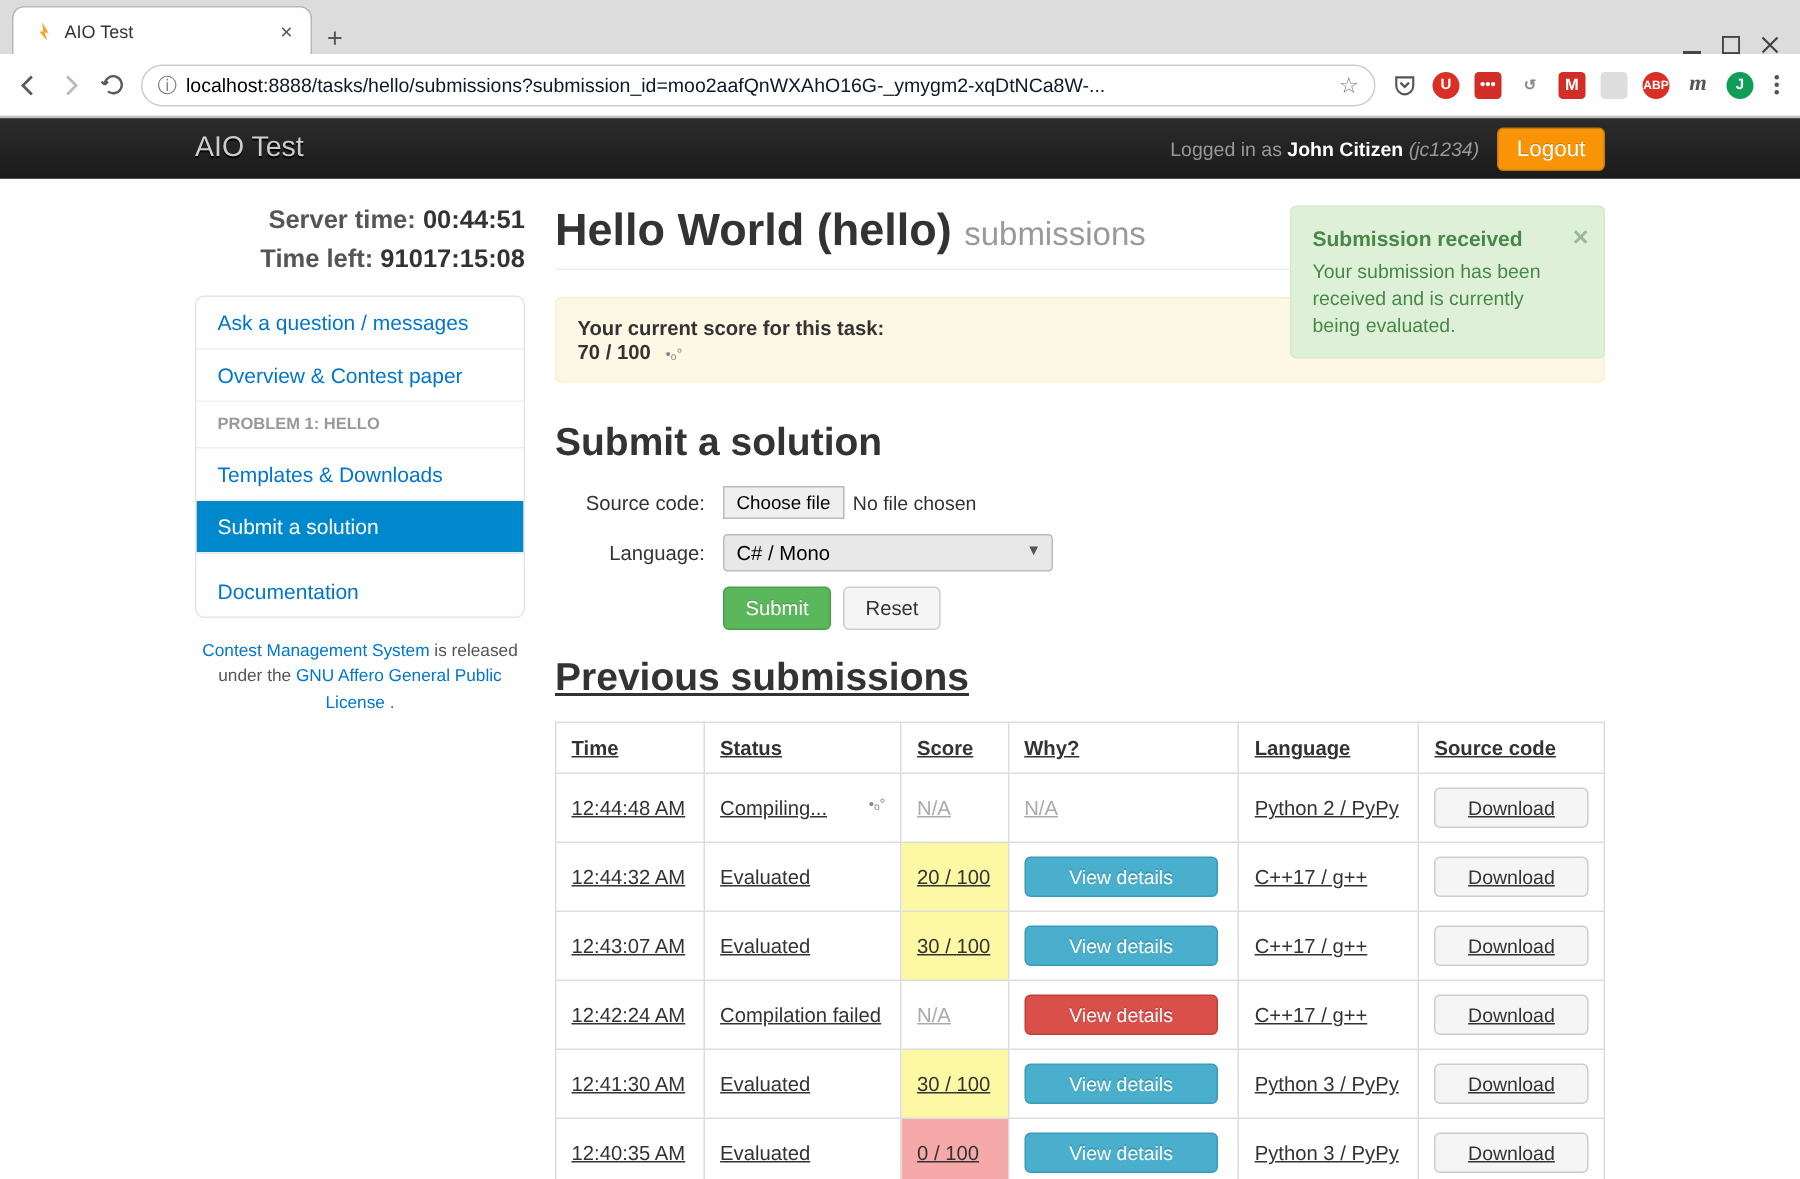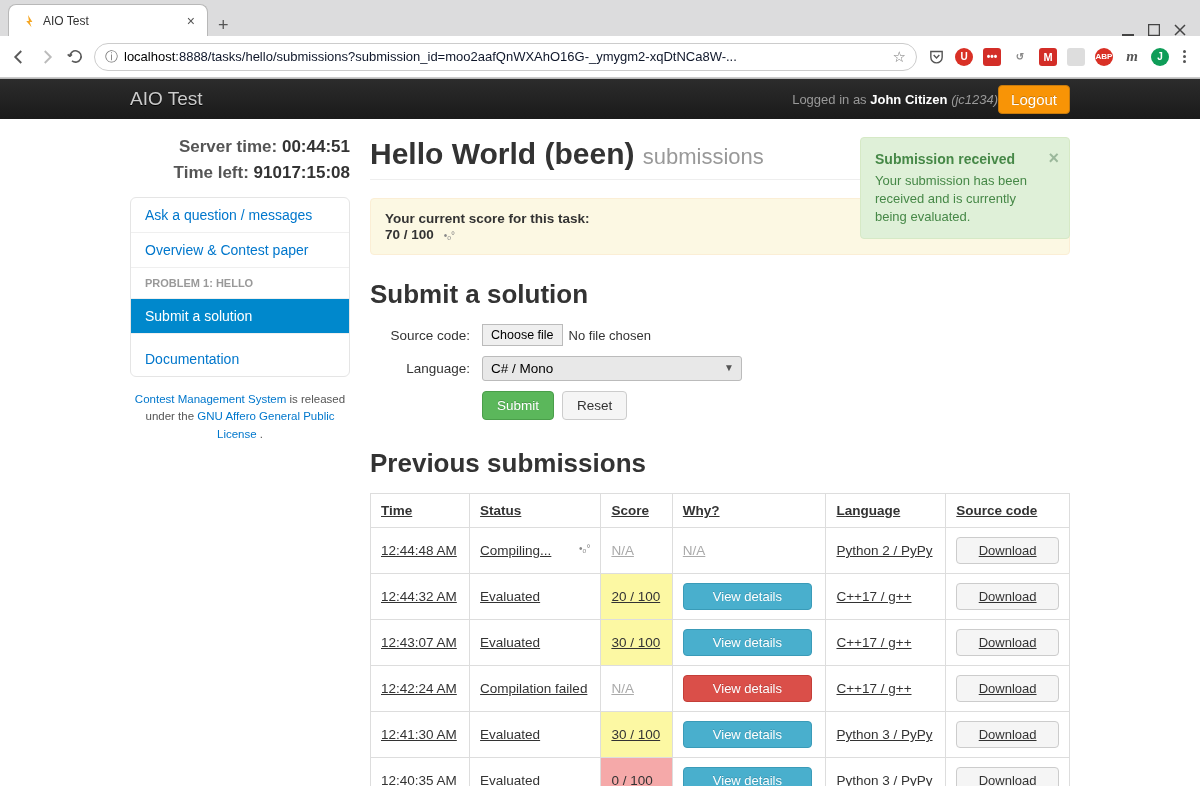--- a/index.html
+++ b/index.html
@@ -24,21 +24,21 @@
 .ext-icons { display: flex; gap: 10px; align-items: center; }
 .ext-icon { width: 18px; height: 18px; border-radius: 50%; display:flex; align-items:center; justify-content:center; font-size:10px; font-weight:bold;}
 .avatar-icon { background: #0f9d58; color: #fff; }
 .menu-dots { display:flex; flex-direction:column; gap:2px; cursor:pointer; padding:0 4px;}
 .menu-dots span { width:3px; height:3px; background:#555; border-radius:50%;}
 
 
 .page-navbar { background: #1b1b1b; background-image: linear-gradient(#2c2c2c,#1a1a1a); color: #fff; height: 40px; display:flex; align-items:center; padding: 0 0; }
 .page-navbar-inner { width: 940px; margin: 0 auto; display:flex; align-items:center; }
 .brand { font-size: 19px; color: #ccc; font-weight: normal; text-shadow: 0 1px 0 #000;}
-.nav-right { margin-left:auto; display:flex; align-items:center; font-size:13px; color:#999;}
+.nav-right { margin-left:auto; display:flex; align-items:center; gap:12px; font-size:13px; color:#999;}
 .nav-right .username { color:#fff; font-weight:bold;}
 .nav-right .userid { color:#999; font-style:italic;}
 .logout-btn { background: #f89406; color:#fff; border:1px solid #c67a0d; padding:5px 12px; border-radius:4px; font-size:15px; cursor:pointer; text-shadow:0 -1px rgba(0,0,0,0.2);}
 
 .page-body { width: 940px; margin: 0 auto; display:flex; gap:20px; padding-top:18px;}
 .sidebar { width: 220px; flex-shrink:0;}
 .time-block { text-align:right; color:#555; margin-bottom:14px;}
 .time-block .row { font-size:17px; font-weight:bold; color:#555; margin-bottom:6px;}
 .time-block .row span.val { color:#333; font-weight:bold;}
 .side-nav { border:1px solid #e5e5e5; border-radius:6px; background:#fff; overflow:hidden;}
@@ -64,21 +64,21 @@
 .score-box .label { font-weight:bold; color:#333; font-size:13.5px;}
 .score-box .value { font-weight:bold; color:#333; font-size:13.5px;}
 .score-box .spinner { display:inline-block; margin-left:6px; font-size:10px; color:#888;}
 
 h2 { font-size:26px; font-weight:bold; margin-bottom:14px;}
 
 .form-row { display:flex; align-items:center; margin-bottom:10px;}
 .form-row label { width:100px; text-align:right; margin-right:12px; font-size:13.5px; color:#333;}
 .file-input { border:1px solid #bbb; background:#efefef; padding:3px 8px; font-size:12.5px; cursor:pointer;}
 .file-status { font-size:13px; color:#333; margin-left:6px;}
-.select-input { width:260px; padding:4px 8px; font-size:13.5px; background:#e8e8e8; border:1px solid #bbb; border-radius:3px; appearance:none; position:relative;}
+.select-input { width:220px; padding:4px 8px; font-size:13.5px; background:#e8e8e8; border:1px solid #bbb; border-radius:3px; appearance:none; position:relative;}
 .select-wrap { position:relative; display:inline-block;}
 .select-wrap::after { content:"▼"; position:absolute; right:8px; top:6px; font-size:10px; color:#555; pointer-events:none;}
 .btn { padding:6px 14px; border-radius:4px; font-size:13.5px; cursor:pointer; border:1px solid #ccc;}
 .btn-submit { background:#5bb75b; color:#fff; border-color:#4a9e4a; text-shadow:0 -1px rgba(0,0,0,0.2);}
 .btn-reset { background:#f5f5f5; color:#333;}
 
 .submissions-table { width:100%; border-collapse:collapse; border:1px solid #ddd; margin-bottom:20px;}
 .submissions-table th, .submissions-table td { border:1px solid #ddd; padding:9px 10px; text-align:left; font-size:13.5px;text-decoration:underline;}
 .submissions-table th { background:#fff; font-weight:bold;}
 .submissions-table td.na { color:#aaa;}
@@ -183,38 +183,39 @@
 <div class="page-body">
   <div class="sidebar">
     <div class="time-block">
       <div class="row"><span>Server time:</span> <span class="val">00:44:51</span></div>
       <div class="row"><span>Time left:</span> <span class="val">91017:15:08</span></div>
     </div>
     <ul class="side-nav">
       <li><a>Ask a question / messages</a></li>
       <li><a>Overview &amp; Contest paper</a></li>
       <li class="header">PROBLEM 1: HELLO</li>
+      <li><a>Templates &amp; Downloads</a></li>
       <li class="active"><a>Submit a solution</a></li>
       <li class="divider"></li>
       <li><a>Documentation</a></li>
     </ul>
     <div class="footer-note">
       <a>Contest Management System</a><span> is released under the </span><a>GNU Affero General Public License</a><span> .</span>
     </div>
   </div>
 
   <div class="main">
     <div class="alert-box">
       <span class="close">×</span>
       <span class="alert-title">Submission received</span>
       <span>Your submission has been received and is currently being evaluated.</span>
     </div>
 
     <h1 class="page-title">
-      <span>Hello World (been)</span>
+      <span>Hello World (hello)</span>
       <span class="sub">submissions</span>
     </h1>
 
     <div class="score-box">
       <div class="label">Your current score for this task:</div>
       <span class="value">70 / 100</span>
       <span class="spinner">•ₒ°</span>
     </div>
 
     <h2>Submit a solution</h2>
@@ -231,21 +232,21 @@
         </select>
       </div>
     </div>
     <div class="form-row">
       <label></label>
       <button class="btn btn-submit">Submit</button>
       <span style="width:8px;"></span>
       <button class="btn btn-reset">Reset</button>
     </div>
 
-    <h2 style="margin-top:28px;">Previous submissions</h2>
+    <h2 style="margin-top:16px;text-decoration:underline;">Previous submissions</h2>
     <table class="submissions-table">
       <thead>
         <tr>
           <th>Time</th>
           <th>Status</th>
           <th>Score</th>
           <th>Why?</th>
           <th>Language</th>
           <th>Source code</th>
         </tr>

